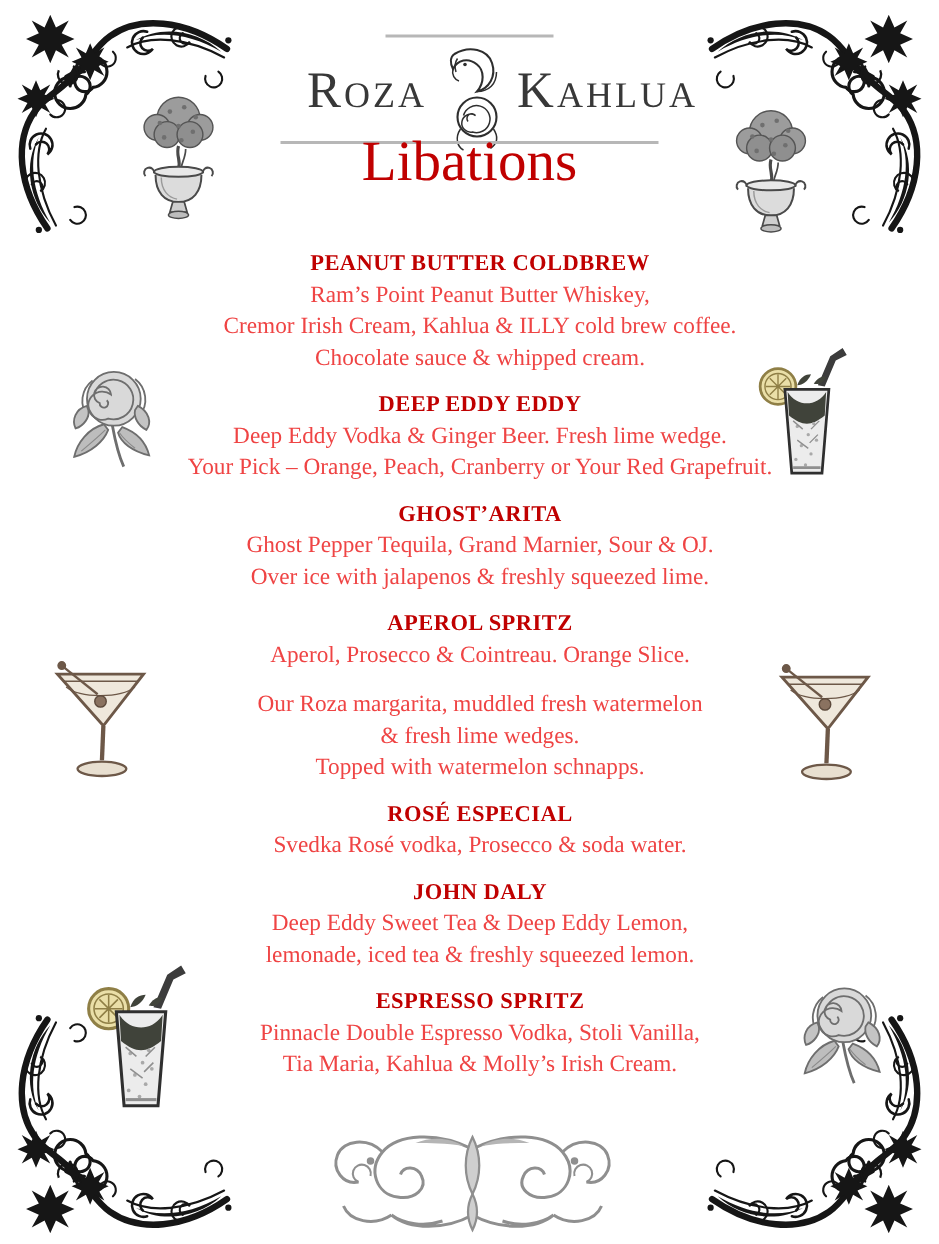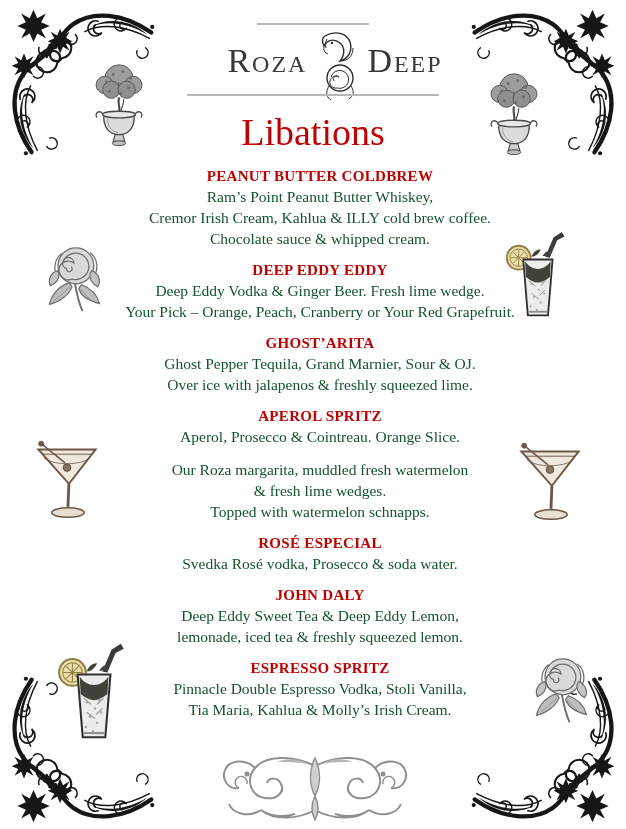--- a/index.html
+++ b/index.html
@@ -13,28 +13,28 @@
   .corner.bl{left:5px;bottom:3px;transform:scaleY(-1);}
   .corner.br{right:5px;bottom:3px;transform:scale(-1,-1);}
 
   
   .rule-top{position:absolute;left:50%;transform:translateX(-50%);top:23px;width:112px;height:2px;background:#b7b7b7;}
   .rule-bottom{position:absolute;left:50%;transform:translateX(-50%);top:94px;width:252px;height:2px;background:#b7b7b7;}
   .logo-row{position:absolute;left:0;right:0;top:34px;display:flex;justify-content:center;align-items:flex-start;gap:7px;padding-left:44px;}
   .logo-word{font-variant:small-caps;font-size:34px;line-height:1;letter-spacing:2px;color:#383838;margin-top:10px;}
   .emblem{width:46px;height:72px;margin-top:-4px;}
 
-  .page-title{position:absolute;left:0;right:0;top:110px;text-align:center;
+  .page-title{position:absolute;left:0;right:0;top:86px;text-align:center;
               font-size:38px;line-height:1.2;color:#c00000;}
 
   
   .menu{position:absolute;left:58px;right:44px;top:167px;text-align:center;}
   .menu-item{margin:0 0 12px 0;}
   .menu-item-name{margin:0;font-size:15px;font-weight:bold;letter-spacing:.3px;color:#c00000;line-height:19px;}
-  .menu-item-line{font-size:15.5px;color:#14532d;line-height:21px;}
+  .menu-item-line{font-size:15.5px;color:#ef4444;line-height:21px;}
 
   
   .illus{position:absolute;}
   .topiary-left{left:92px;top:61px;width:54px;height:88px;}
   .topiary-right{left:487px;top:70px;width:54px;height:88px;}
   .rose-mid-left{left:41px;top:242px;width:66px;height:76px;}
   .rose-bottom-right{left:528px;top:653px;width:66px;height:76px;}
   .highball-right{left:504px;top:229px;width:66px;height:94px;}
   .highball-bottom-left{left:56px;top:640px;width:74px;height:106px;}
   .martini-left{left:27px;top:437px;width:80px;height:88px;}
@@ -199,21 +199,21 @@
   <svg class="illus topiary-right" viewBox="0 0 56 92">
       <use href="#def-topiary"></use>
     </svg>
 
   <div class="rule-top"></div>
   <div class="logo-row">
     <span class="logo-word">Roza</span>
     <svg class="emblem" viewBox="0 0 44 72">
         <use href="#def-emblem"></use>
       </svg>
-    <span class="logo-word">Deep</span>
+    <span class="logo-word">Kahlua</span>
   </div>
   <div class="rule-bottom"></div>
 
   <div class="page-title">Libations</div>
 
   <div class="menu">
 
     <section class="menu-item">
       <h3 class="menu-item-name">PEANUT BUTTER COLDBREW</h3>
       <div class="menu-item-line">Ram’s Point Peanut Butter Whiskey,</div>

